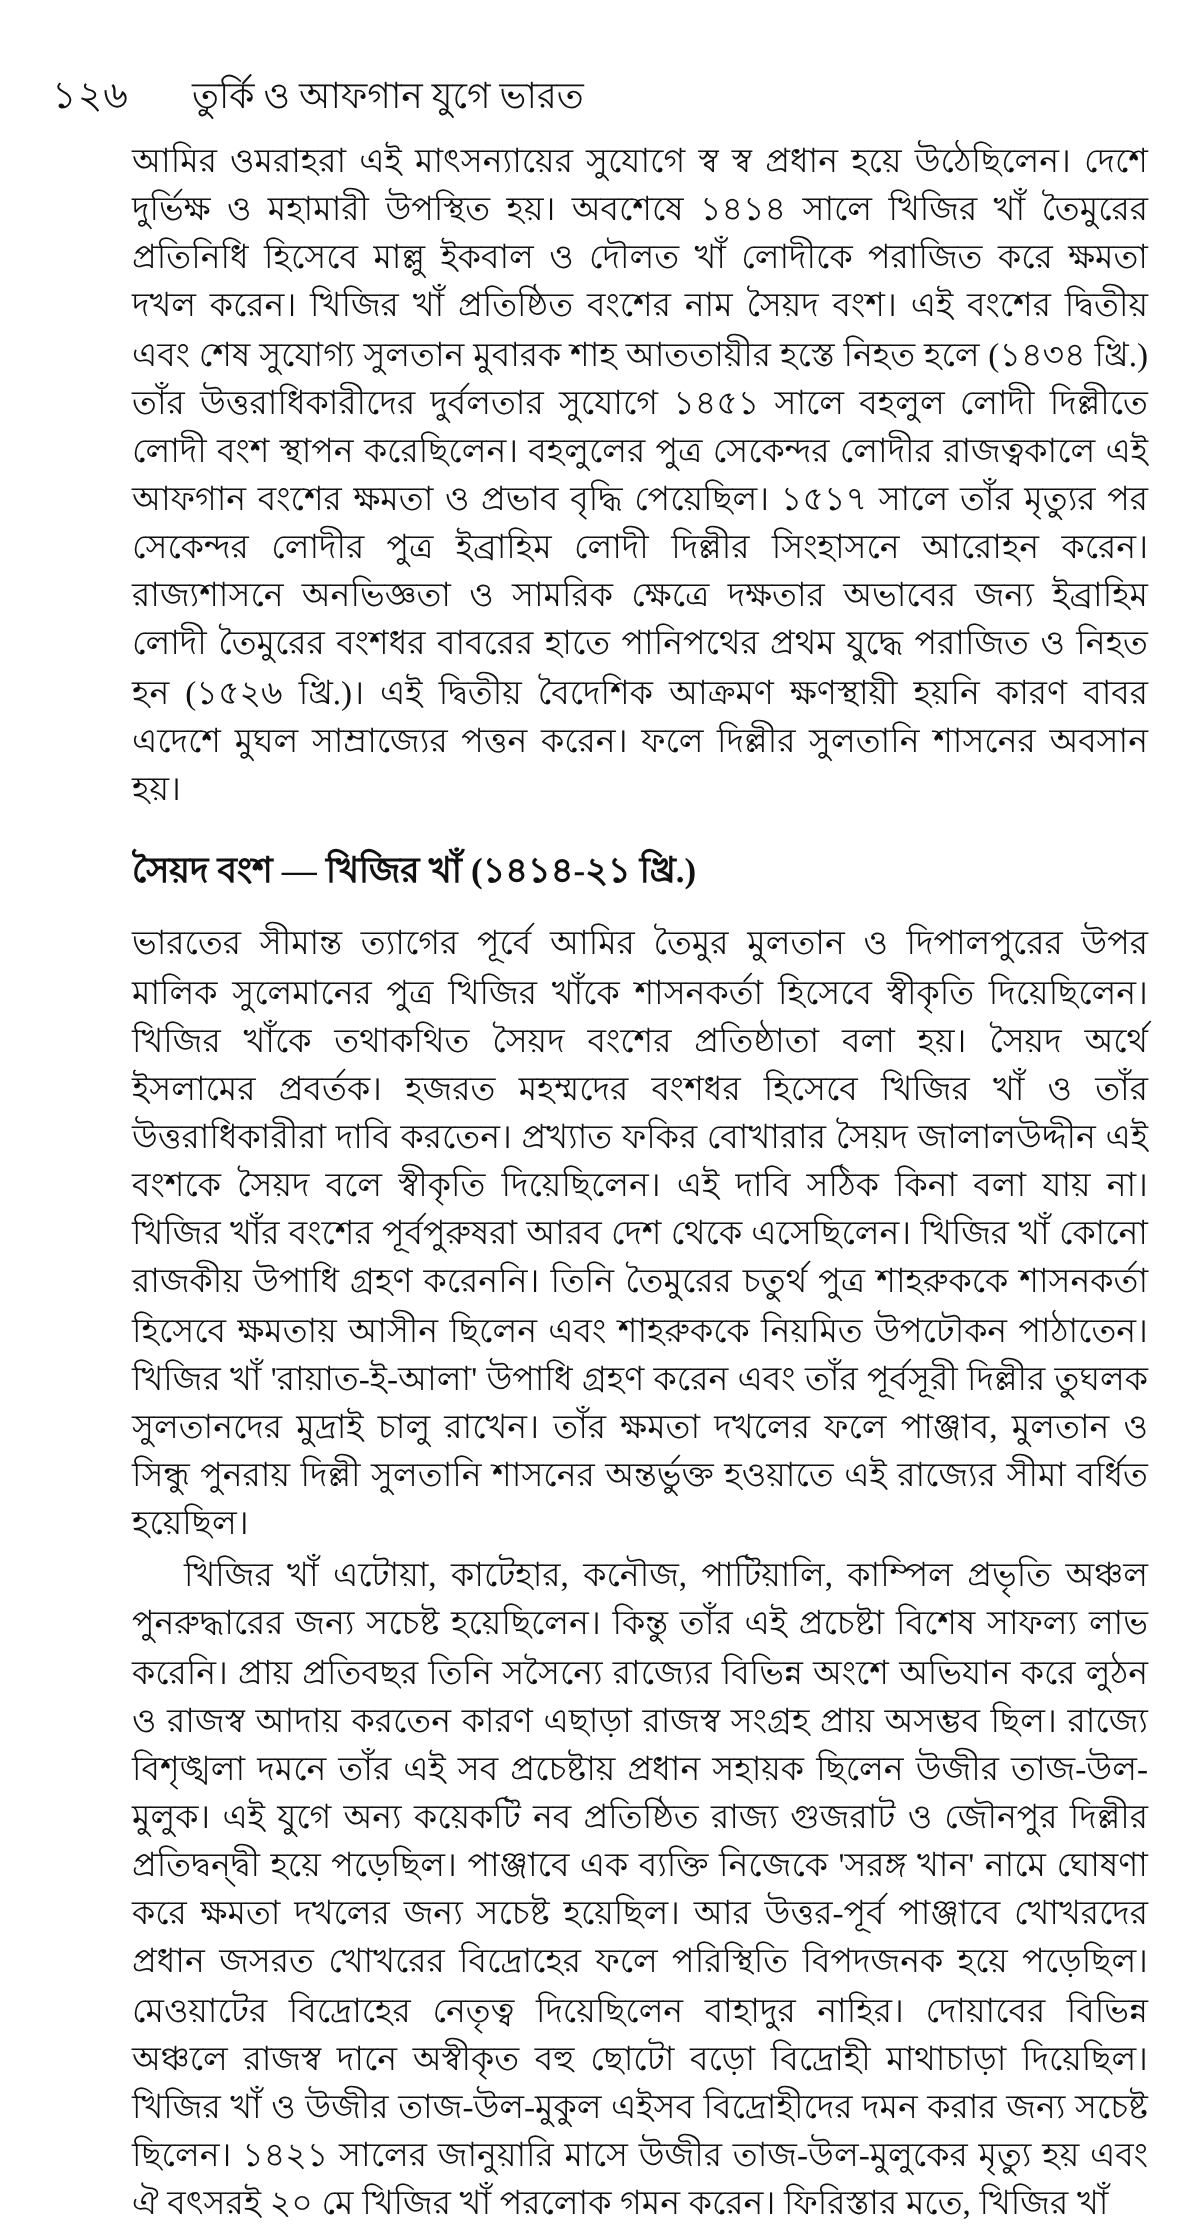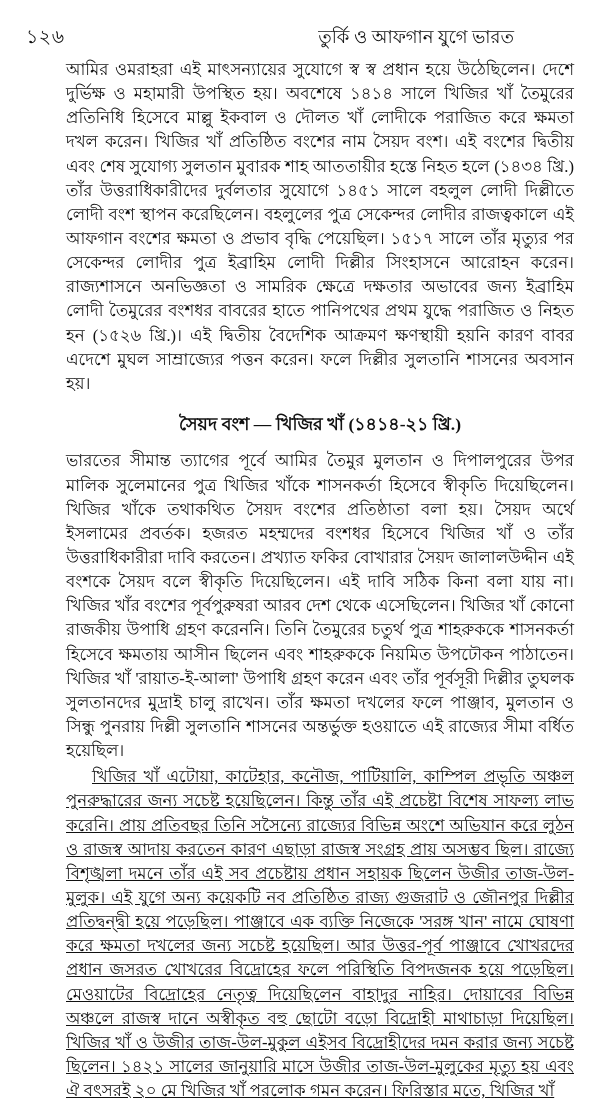--- a/index.html
+++ b/index.html
@@ -12,62 +12,61 @@
     height: 1117px;
     font-family: "Liberation Serif", "DejaVu Serif", serif;
     color: #111111;
     overflow: hidden;
   }
   .page {
     position: relative;
     width: 600px;
     height: 1117px;
     box-sizing: border-box;
-    padding: 22px 26px 10px 26px;
+    padding: 33px 26px 10px 26px;
   }
   .header {
     display: flex;
     align-items: baseline;
     margin-bottom: 10px;
     height: 26px;
   }
   .page-number {
     font-size: 19px;
     letter-spacing: 0.5px;
     width: 70px;
     flex: 0 0 70px;
   }
   .running-title {
     flex: 1 1 auto;
-    text-align: right;
+    text-align: left;
     font-size: 18px;
     padding-right: 60px;
     white-space: nowrap;
   }
   .body-text {
     font-size: 16.6px;
     line-height: 1.455;
     text-align: justify;
     text-justify: inter-word;
     word-spacing: 0.2px;
     margin-left: 40px;
   }
   .para {
     margin: 0 0 2px 0;
     text-align: justify;
   }
   .para.indent {
     text-indent: 26px;
-    text-decoration: underline;
   }
   .section-heading {
     font-size: 17.5px;
     font-weight: bold;
     margin: 16px 0 12px 0;
-    text-align: center;
+    text-align: left;
   }
   .para:last-child {
     margin-bottom: 0;
   }
 </style>
 </head>
 <body>
 
 <div class="page">
 

